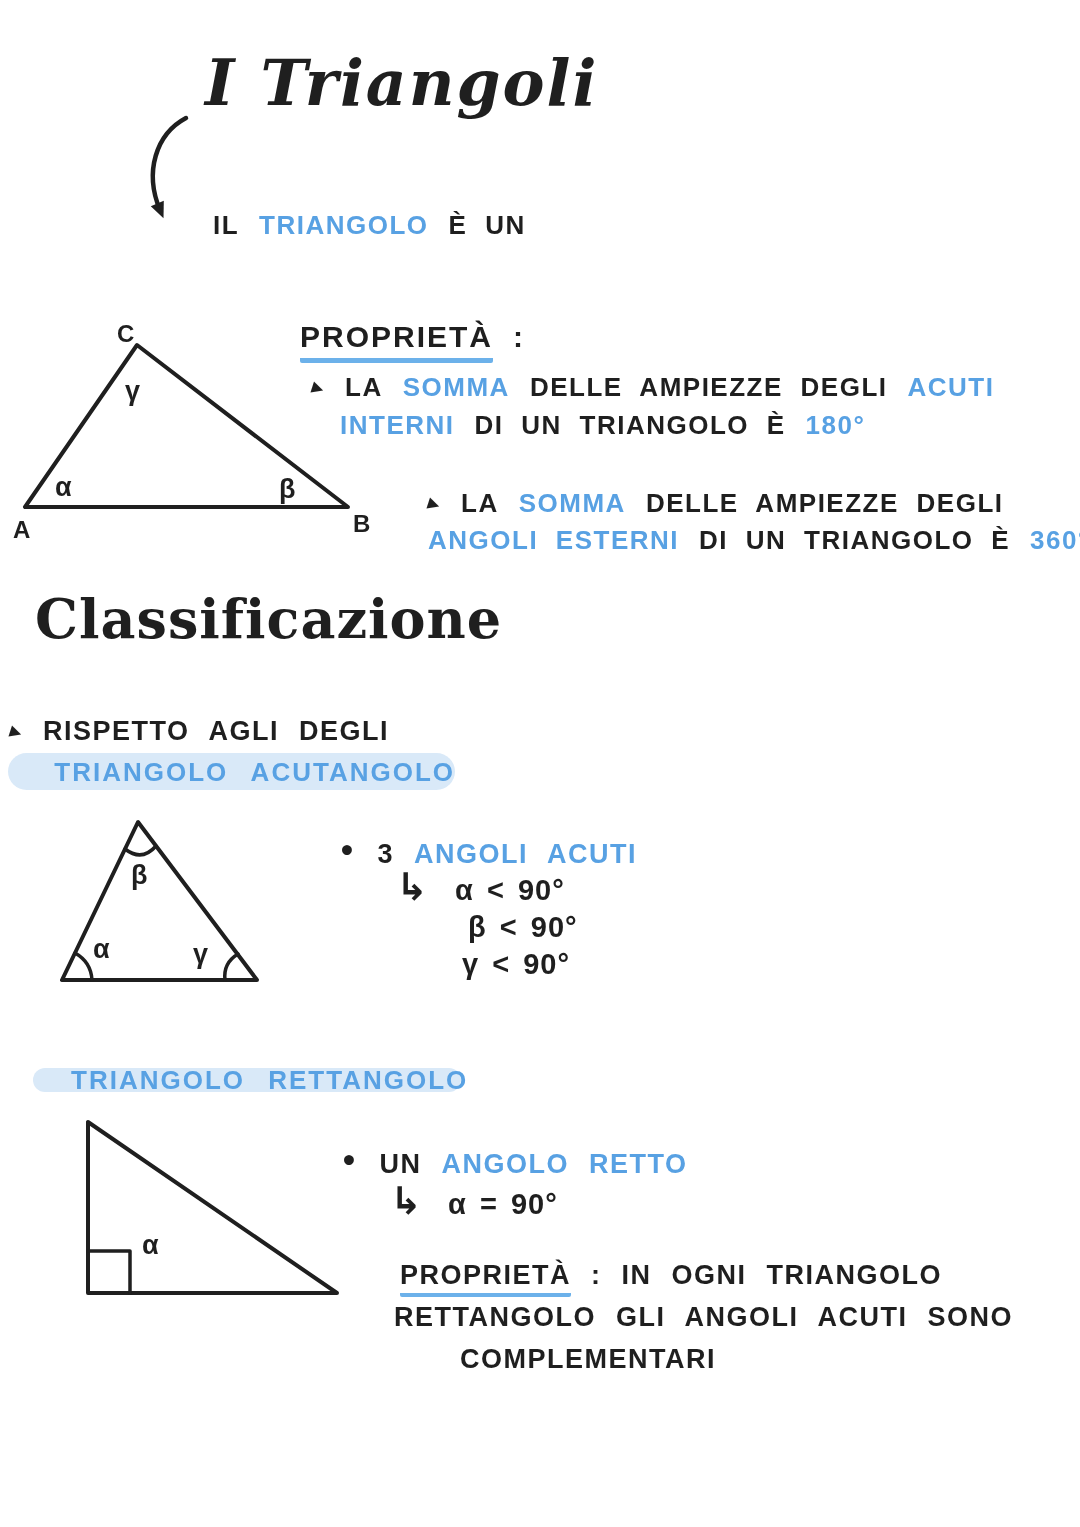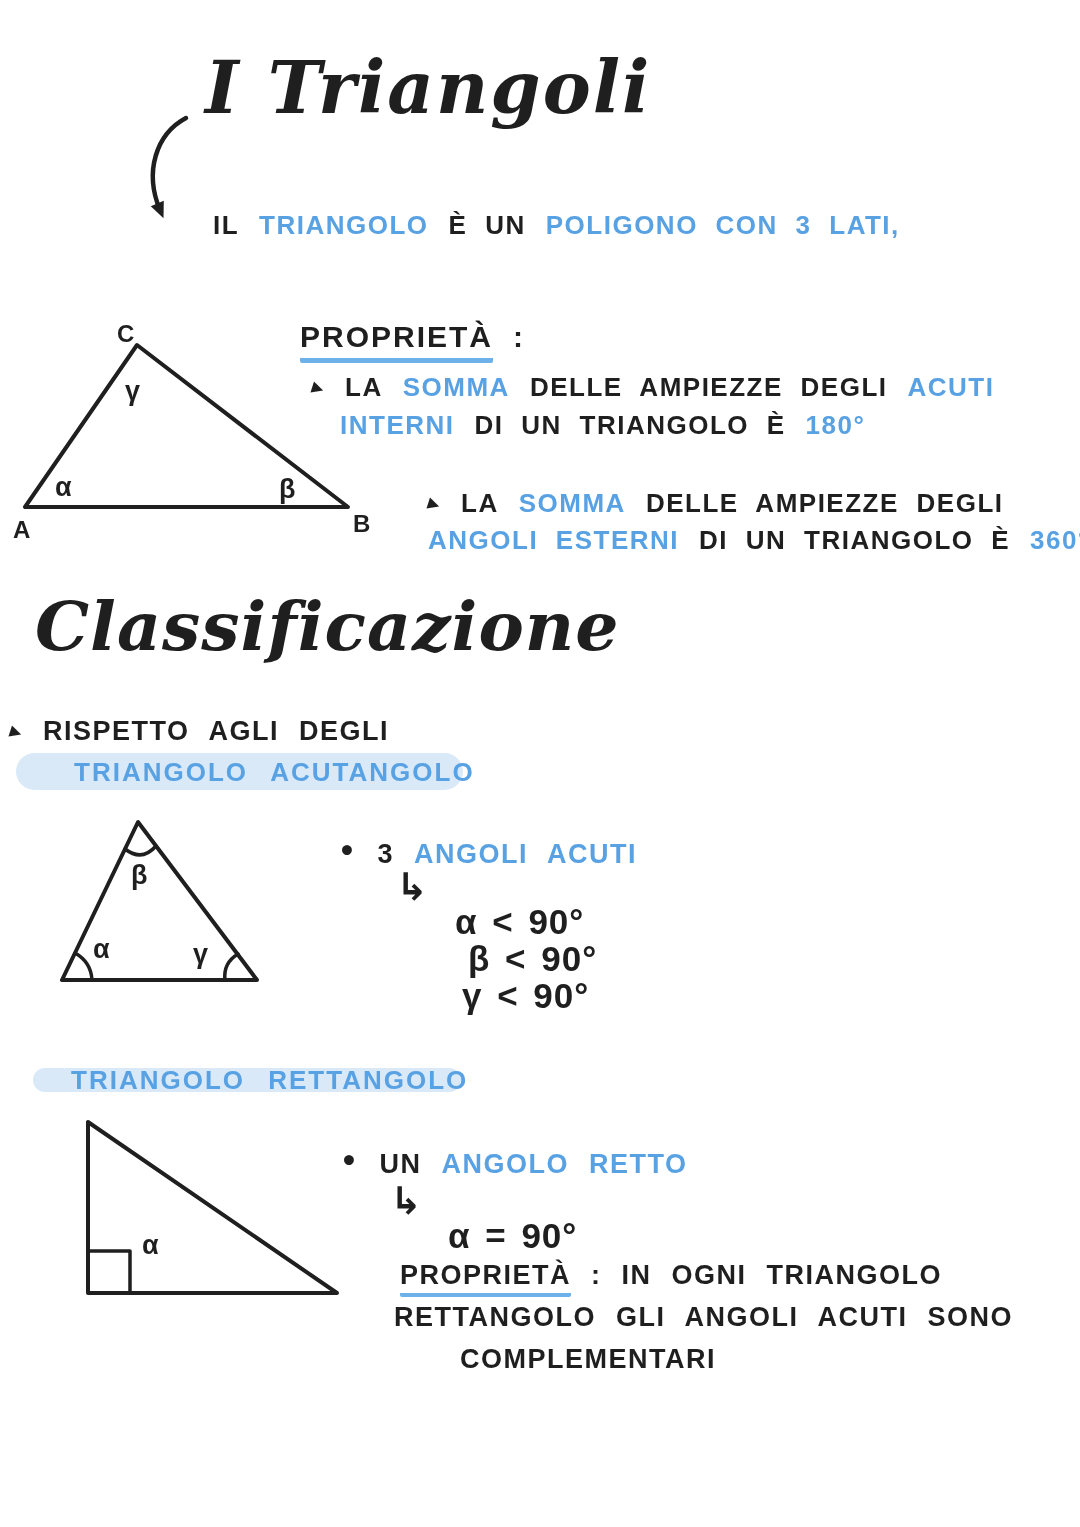--- a/index.html
+++ b/index.html
@@ -14,27 +14,27 @@
   body{
     width:1080px;height:1527px;position:relative;overflow:hidden;
     font-family:"Liberation Sans",sans-serif;color:var(--ink);
   }
   .sheet{position:absolute;inset:0;}
 
   
   .script-title{
     position:absolute;left:205px;top:52px;
     font-family:"DejaVu Serif",serif;font-style:italic;font-weight:bold;
-    font-size:72px;line-height:1;color:var(--ink);letter-spacing:2px;
+    font-size:63px;line-height:1;color:var(--ink);letter-spacing:2px;
     white-space:nowrap;
   }
   .script-sub{
     position:absolute;left:35px;top:592px;
-    font-family:"DejaVu Serif",serif;font-style:italic;font-weight:bold;
-    font-size:68px;line-height:1;color:var(--ink);letter-spacing:1px;
+    font-family:"DejaVu Serif",serif;font-weight:bold;
+    font-size:54px;line-height:1;color:var(--ink);letter-spacing:1px;
     white-space:nowrap;
   }
 
   
   .line{
     position:absolute;display:flex;align-items:baseline;gap:20px;
     font-weight:bold;white-space:nowrap;line-height:1;
   }
   .fs26{font-size:26px;letter-spacing:1.5px;word-spacing:9px;}
   .fs27{font-size:27px;letter-spacing:1.5px;word-spacing:11px;}
@@ -71,38 +71,37 @@
   
   svg{position:absolute;overflow:visible;}
   .diagram .shape{fill:none;stroke:var(--ink);stroke-width:4;stroke-linejoin:round;stroke-linecap:round;}
   .diagram .arc{fill:none;stroke:var(--ink);stroke-width:3.5;stroke-linecap:round;}
   .diagram text{fill:var(--ink);font-family:"Liberation Sans",sans-serif;font-weight:bold;}
   .glabel{font-size:27px;}
   .vlabel{font-size:24px;}
   .arrow-stroke{fill:none;stroke:var(--ink);stroke-width:4.5;stroke-linecap:round;}
   .arrow-head{fill:var(--ink);stroke:none;}
 
-  .cond{position:absolute;font-weight:bold;font-size:35px;letter-spacing:1px;word-spacing:4px;color:var(--ink);line-height:1;white-space:nowrap;margin-top:28px;}
+  .cond{position:absolute;font-weight:bold;font-size:29px;letter-spacing:1px;word-spacing:4px;color:var(--ink);line-height:1;white-space:nowrap;}
 </style>
 </head>
 <body>
 
 <div class="sheet">
 
   <svg class="title-arrow" style="left:138px;top:112px;" width="65" height="125" viewBox="0 0 65 125">
     <path class="arrow-stroke" d="M 48 6 C 18 22, 6 60, 22 98"></path>
     <polygon class="arrow-head" points="25.5,106.3 12.8,94.2 25.8,88.8"></polygon>
   </svg>
   <h1 class="script-title">I Triangoli</h1>
 
   <div class="line fs26" style="left:213px;top:212px;">
     <span class="ink">IL</span>
     <span class="blue">TRIANGOLO</span>
     <span class="ink">È UN</span>
-    <span class="blue">POLIGONO CON 3 LATI,</span>
   </div>
 
   <svg class="diagram" style="left:5px;top:320px;" width="380" height="235" viewBox="0 0 380 235">
     <polygon class="shape" points="132,25 20,187 343,187"></polygon>
     <text class="vlabel" x="112" y="22">C</text>
     <text class="glabel" x="120" y="80">γ</text>
     <text class="glabel" x="50" y="176">α</text>
     <text class="glabel" x="274" y="178">β</text>
     <text class="vlabel" x="8" y="218">A</text>
     <text class="vlabel" x="348" y="212">B</text>
@@ -136,21 +135,21 @@
     <span class="ink">DI UN TRIANGOLO È</span>
     <span class="blue">360°</span>
   </div>
 
   <h2 class="script-sub">Classificazione</h2>
   <div class="line fs27" style="left:10px;top:718px;">
     <span class="tri-bullet">▶</span>
     <span class="ink">RISPETTO AGLI DEGLI</span>
   </div>
 
-  <div class="pill" style="left:16px;top:753px;width:447px;height:37px;padding-left:58px;">
+  <div class="pill" style="left:8px;top:753px;width:447px;height:37px;padding-left:58px;justify-content:flex-end;">
     <span>TRIANGOLO ACUTANGOLO</span>
   </div>
 
   <svg class="diagram" style="left:25px;top:802px;" width="250" height="195" viewBox="0 0 250 195">
     <polygon class="shape" points="113,20 37,178 232,178"></polygon>
     <path class="arc" d="M 100 47 Q 117 60 131 44"></path>
     <path class="arc" d="M 50 151 Q 66 160 67 178"></path>
     <path class="arc" d="M 213 152 Q 198 161 200 178"></path>
     <text class="glabel" x="106" y="82">β</text>
     <text class="glabel" x="68" y="156">α</text>

